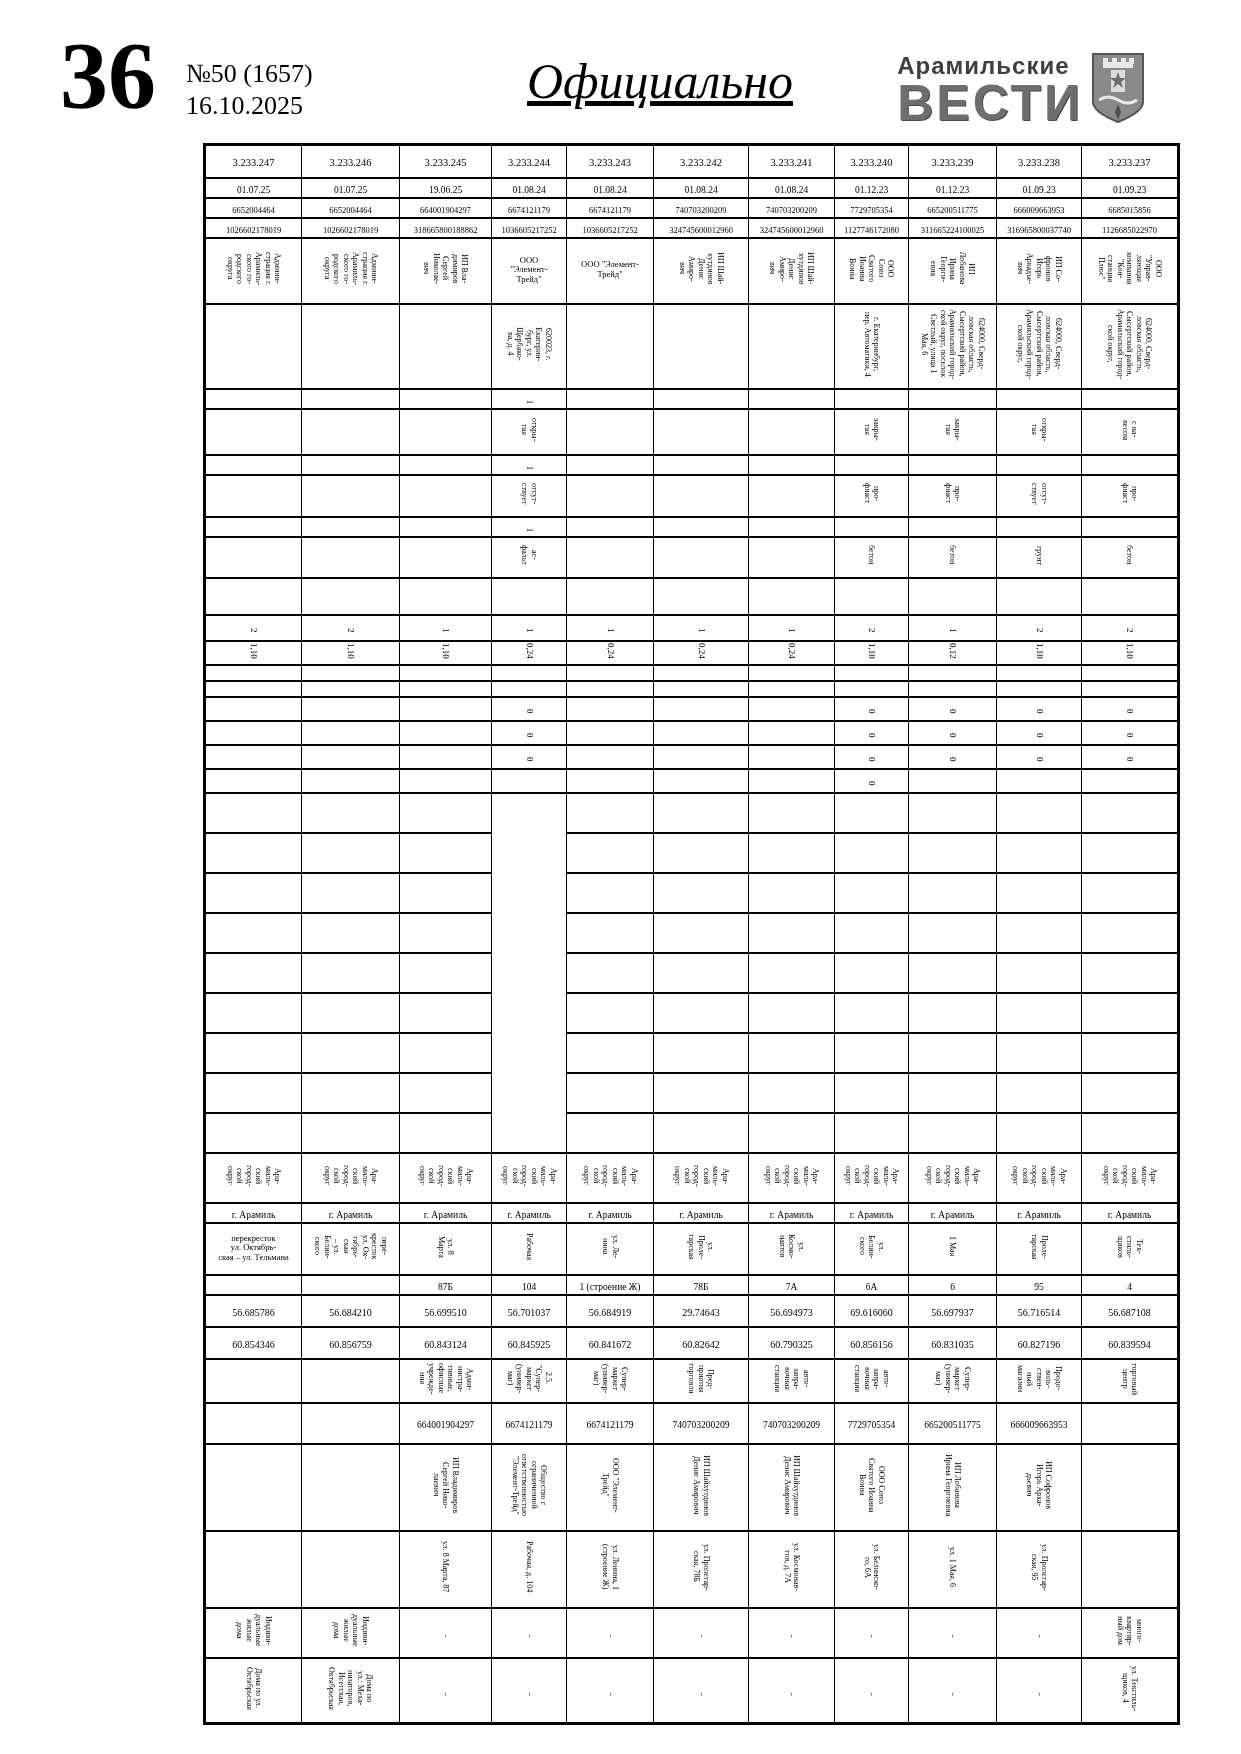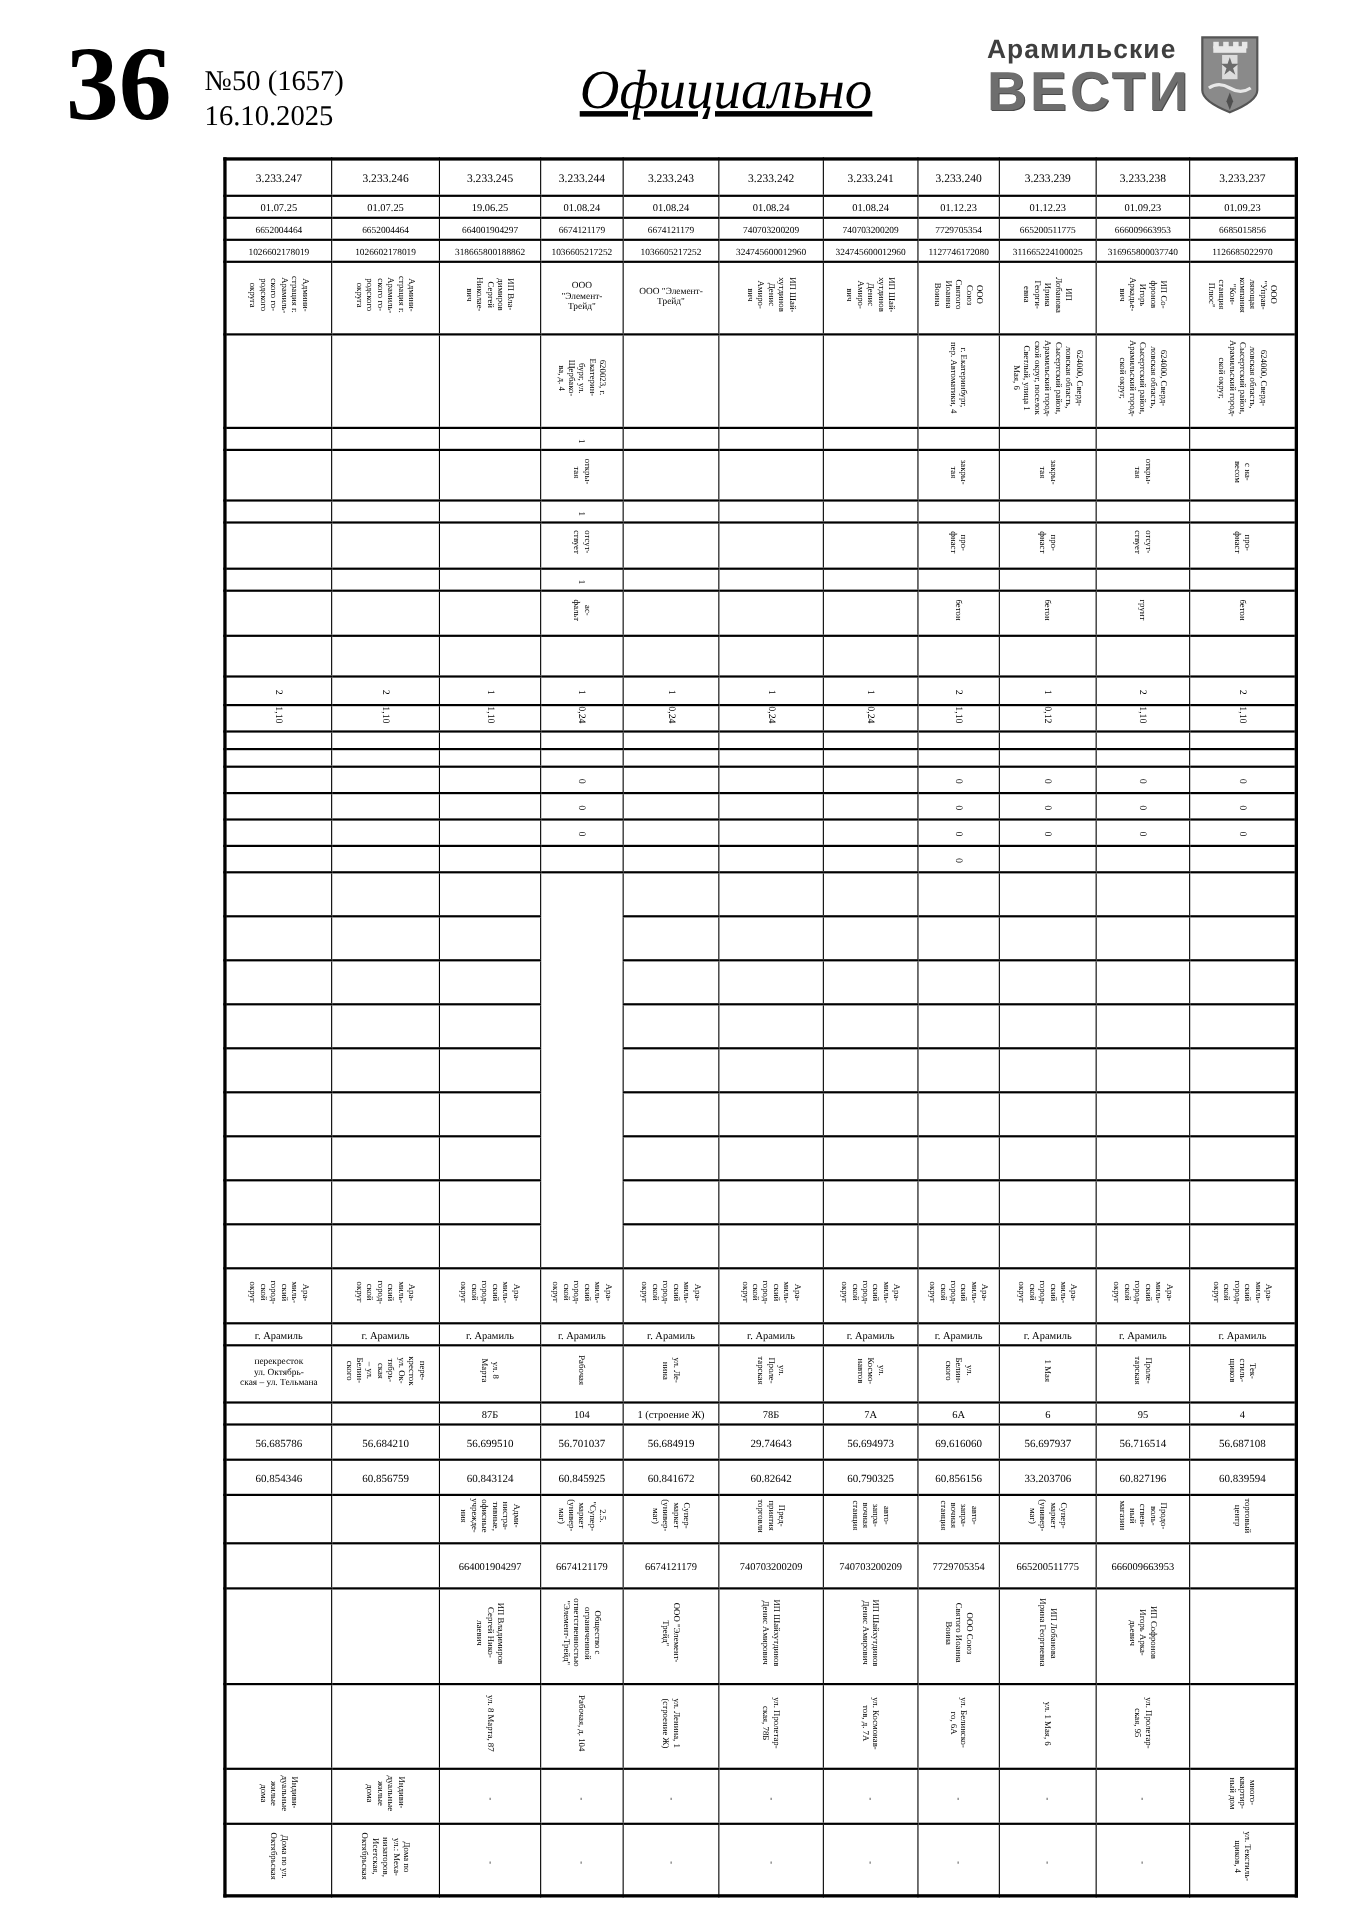--- a/index.html
+++ b/index.html
@@ -3,21 +3,21 @@
 <meta charset="utf-8">
 <style>
   html,body{margin:0;padding:0;background:#fff;}
   body{width:1241px;height:1754px;position:relative;font-family:"Liberation Serif",serif;color:#000;}
 
   
   .hdr{position:absolute;left:0;top:0;width:1241px;height:140px;}
   .page-num{position:absolute;left:60px;top:28px;font-size:96px;font-weight:bold;line-height:96px;font-family:"Liberation Serif",serif;}
   .issue{position:absolute;left:186px;top:58px;font-size:26px;line-height:32px;}
   .section{position:absolute;left:500px;top:52px;width:320px;text-align:center;font-size:50px;font-style:italic;font-family:"Liberation Serif",serif;text-decoration:underline;}
-  .brand{position:absolute;right:96px;top:32px;display:flex;align-items:flex-start;gap:8px;font-family:"Liberation Sans",sans-serif;}
+  .brand{position:absolute;right:96px;top:52px;display:flex;align-items:flex-start;gap:8px;font-family:"Liberation Sans",sans-serif;}
   .brand-text{text-align:left;}
   .brand-top{font-size:24px;font-weight:bold;color:#3f3f3f;letter-spacing:1px;}
   .brand-bottom{font-size:50px;font-weight:bold;color:#6e6e6e;letter-spacing:3px;line-height:46px;text-shadow:1px 1px 0 #4a4a4a;}
   .crest{width:54px;height:72px;}
 
   
   table.big{position:absolute;left:203px;top:143px;border-collapse:collapse;table-layout:fixed;border:3px solid #000;}
   table.big td{border:1px solid #000;border-top:2px solid #000;border-bottom:2px solid #000;
     text-align:center;vertical-align:middle;padding:0;overflow:hidden;}
   td.hl{border-left:3px solid #000;border-right:3px solid #000;}
@@ -674,21 +674,21 @@
       </tr>
       <tr class="r-coord" style="height: 32px;">
         <td><span class="ht">60.854346</span></td>
         <td><span class="ht">60.856759</span></td>
         <td><span class="ht">60.843124</span></td>
         <td class="hl"><span class="ht">60.845925</span></td>
         <td><span class="ht">60.841672</span></td>
         <td><span class="ht">60.82642</span></td>
         <td><span class="ht">60.790325</span></td>
         <td><span class="ht">60.856156</span></td>
-        <td><span class="ht">33.203706</span></td>
+        <td><span class="ht">60.831035</span></td>
         <td><span class="ht">60.827196</span></td>
         <td><span class="ht">60.839594</span></td>
       </tr>
       <tr style="height: 44px;">
         <td></td>
         <td></td>
         <td><span class="vt">Адми-
 нистра-
 тивные,
 офисные

